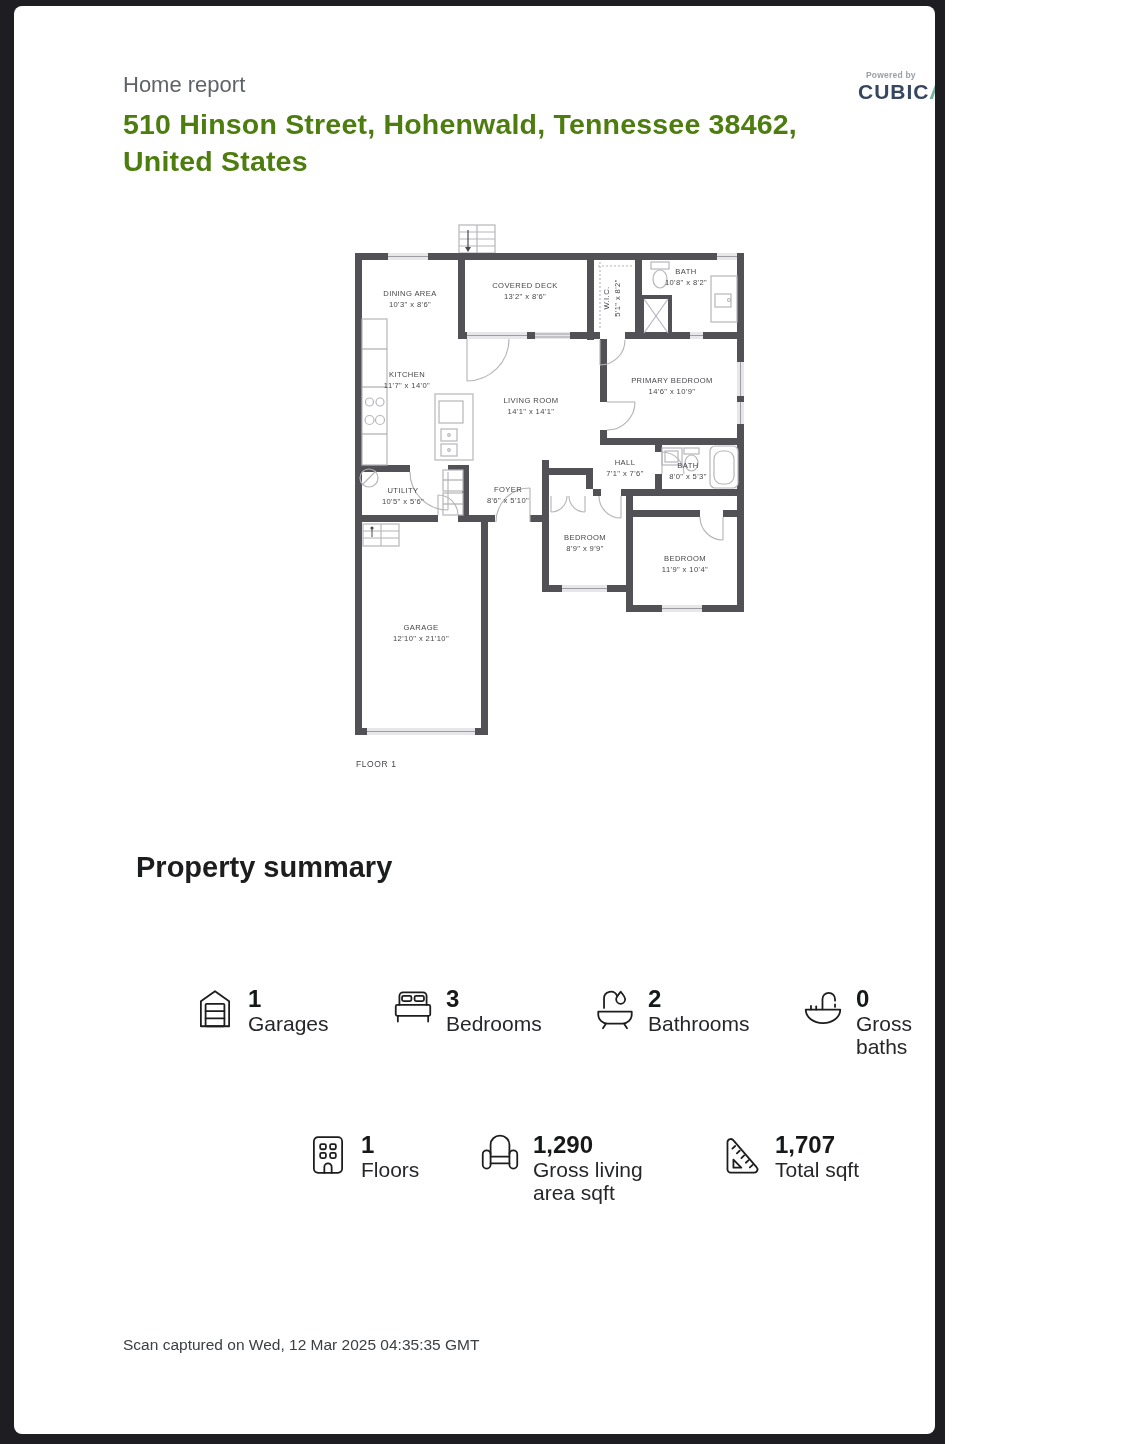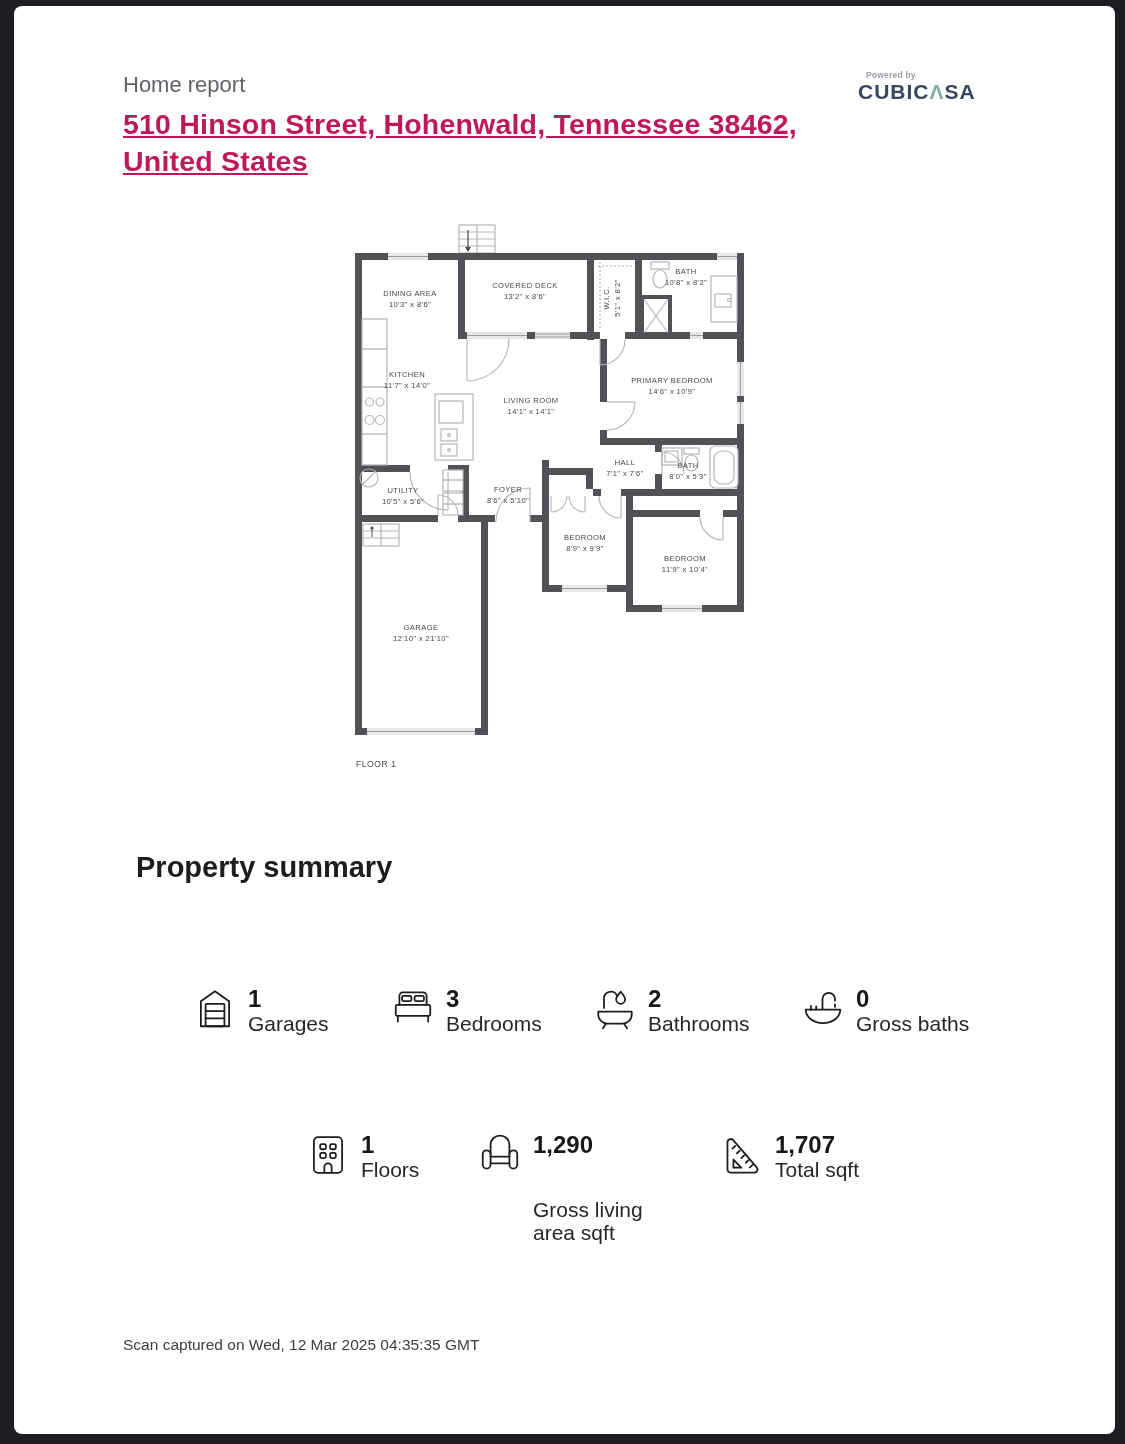--- a/index.html
+++ b/index.html
@@ -1,21 +1,21 @@
 <!DOCTYPE html>
 <html><head>
 <meta charset="utf-8">
 <style>
   * { margin:0; padding:0; box-sizing:border-box; }
   body { width:1125px; height:1444px; font-family:"Liberation Sans", sans-serif; }
-  .frame { width:1125px; height:1444px; background:#1d1d22; padding:6px 10px 10px 14px; }
+  .frame { width:945px; height:1444px; background:#1d1d22; padding:6px 10px 10px 14px; }
   .page { position:relative; width:100%; height:100%; background:#ffffff; border-radius:8px; overflow:hidden; }
 
   .report-label { position:absolute; left:109px; top:66px; font-size:22px; color:#5f6368; }
-  .address { position:absolute; left:109px; top:100px; width:760px; font-size:28.5px; font-weight:bold; color:#be185d; line-height:37px; letter-spacing:0.2px;text-decoration:underline; }
+  .address { position:absolute; left:109px; top:100px; width:760px; font-size:28.5px; font-weight:bold; color:#4d7c0f; line-height:37px; letter-spacing:0.2px; }
 
   .logo { position:absolute; left:844px; top:64px; text-align:left; }
   .logo .powered { font-size:8.5px; font-weight:bold; color:#9aa0a6; letter-spacing:0.2px; margin-left:8px; }
   .logo .brand { font-size:21px; font-weight:bold; letter-spacing:1px; color:#35465e; }
   .logo .brand .accent { color:#7cb29b; }
 
   .floorplan { position:absolute; left:341px; top:216px; }
   .fp-label { font-size:7.6px; letter-spacing:0.4px; fill:#46464b; text-anchor:middle; }
   .fp-floor { font-size:8.5px; letter-spacing:0.6px; fill:#46464b; }
   .wall { fill:#515156; }
@@ -24,21 +24,21 @@
   .fix { stroke:#b6b6bc; stroke-width:1.2; fill:#ffffff; }
   .fixn { stroke:#b6b6bc; stroke-width:1.2; fill:none; }
   .arc { stroke:#b3b3b9; stroke-width:1.1; fill:none; }
 
   .summary-title { position:absolute; left:122px; top:845px; font-size:29px; font-weight:bold; color:#1c1d1f; }
 
   .stat { position:absolute; display:flex; gap:10px; align-items:flex-start; }
   .stat svg { flex:0 0 auto; stroke:#1d1d1f; stroke-width:1.7; fill:none; stroke-linecap:round; stroke-linejoin:round; }
   .stat-value { font-size:24px; font-weight:bold; color:#17181a; line-height:26px; }
   .stat-label { font-size:21px; color:#26272a; line-height:23px; }
-  .stat-label.narrow { max-width:112px;margin-top:40px; }
+  .stat-label.narrow { max-width:112px; }
 
   .footer { position:absolute; left:109px; top:1326px; font-size:15.5px; color:#3c4043; line-height:25px; }
 </style>
 </head>
 <body>
 
 <div class="frame">
 <div class="page">
 
   <div class="report-label">Home report</div>

